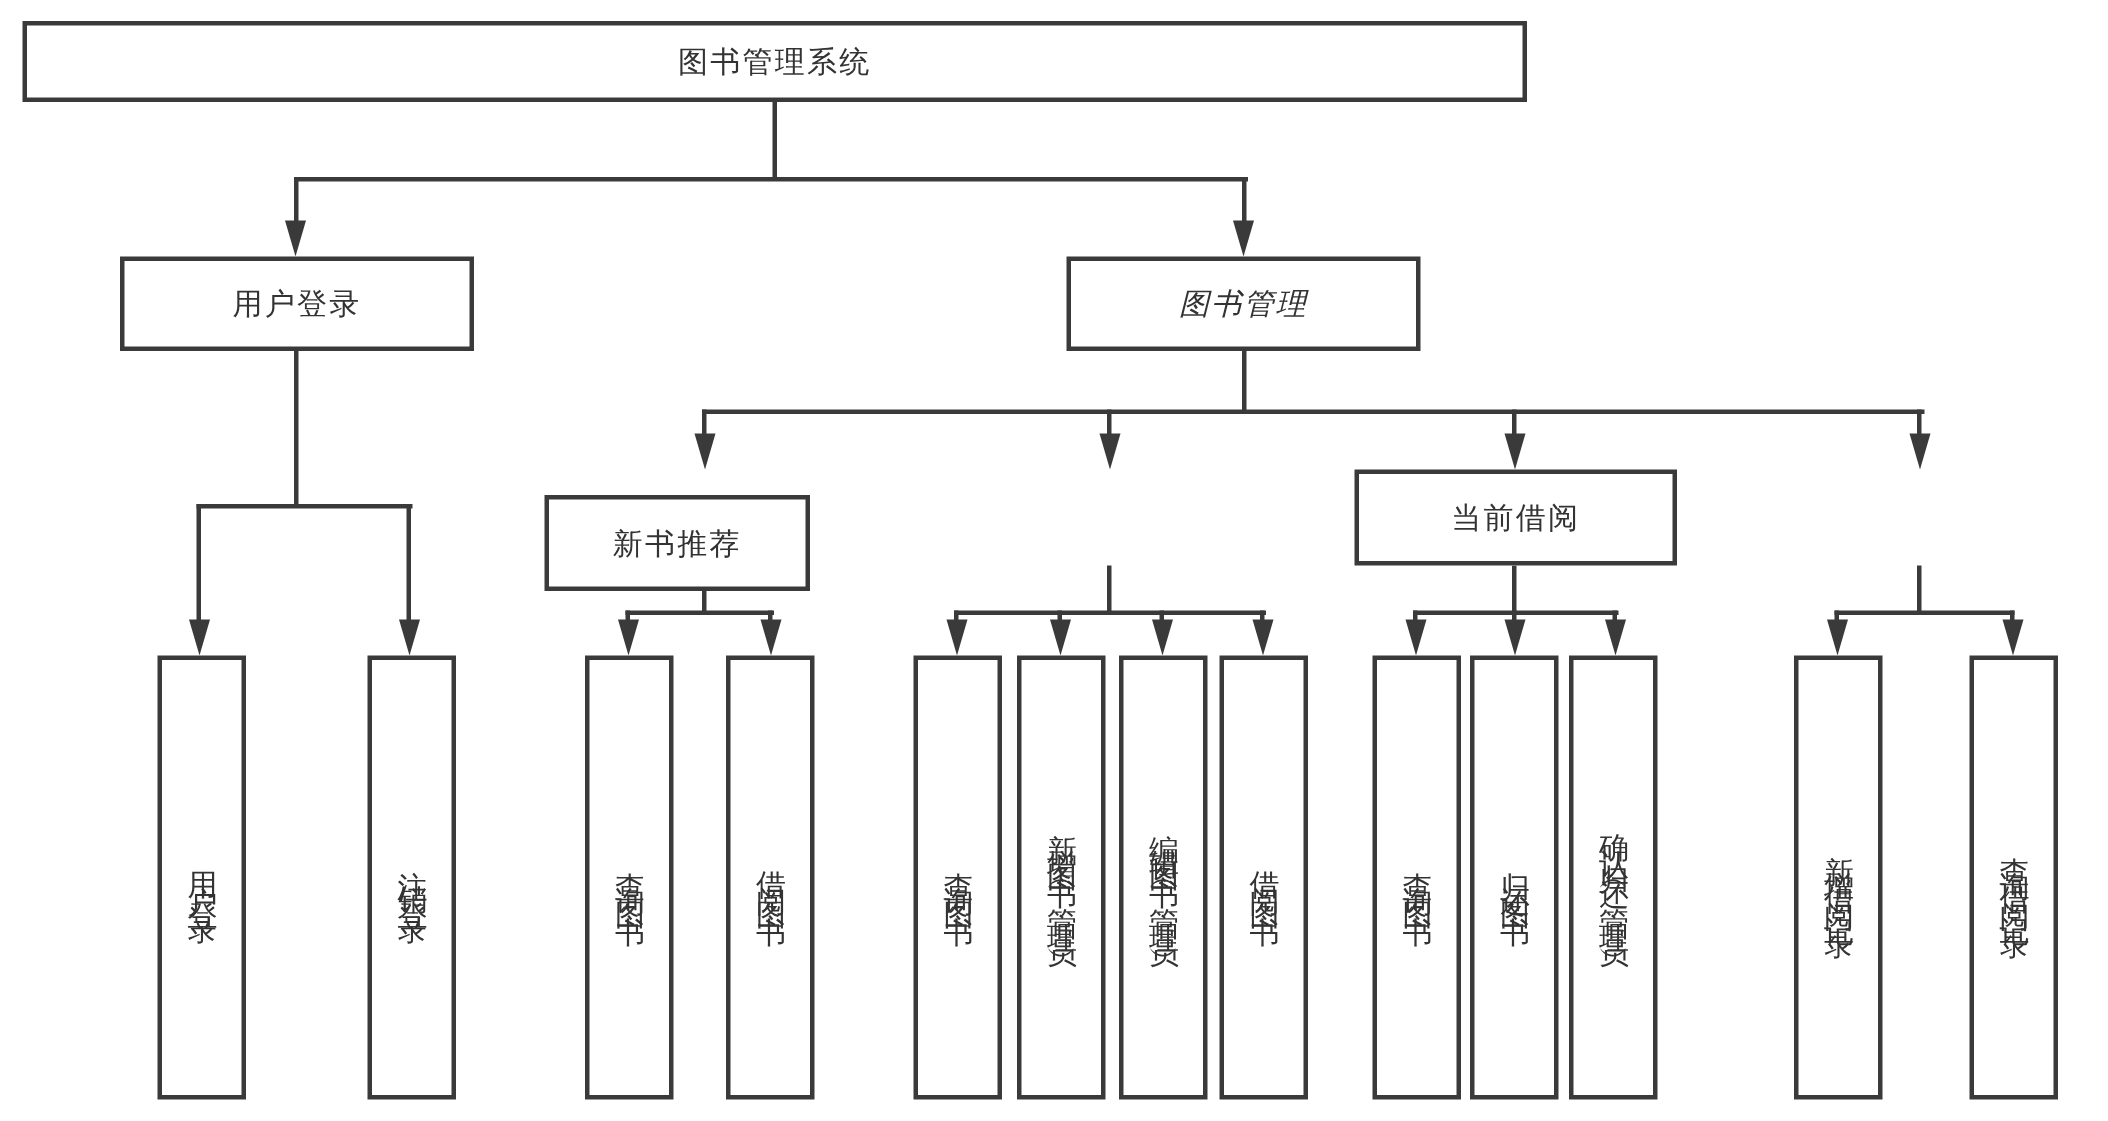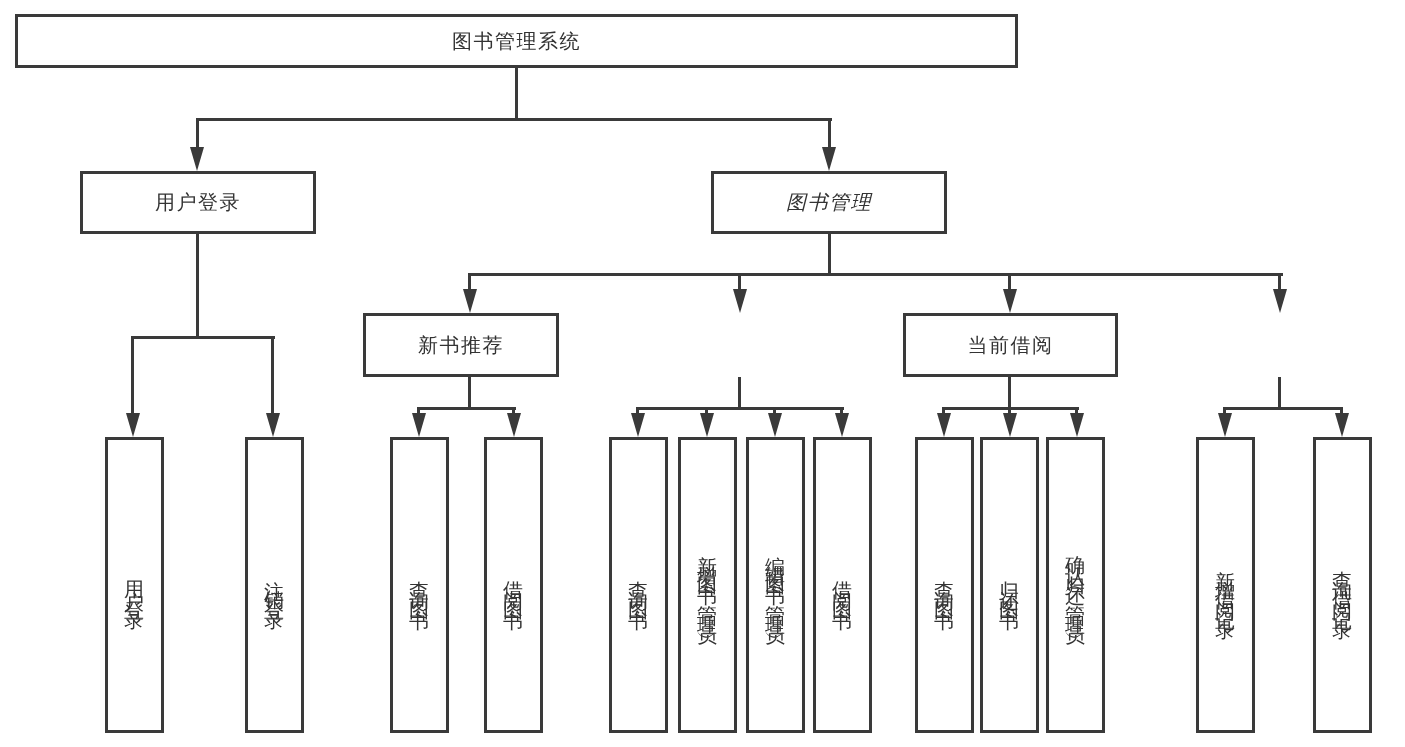--- a/index.html
+++ b/index.html
@@ -31,21 +31,21 @@
   .watermark{
     position:absolute;top:711px;right:11px;z-index:3;
     font-size:21px;font-weight:bold;letter-spacing:1px;white-space:nowrap;
     color:#cccccc;
     text-shadow:-1px -1px 0 #989898, 2px 2px 1px rgba(216,114,114,0.55);
   }
   
   #b-root   {left:15px;  top:14px;  width:1003px;height:54px;}
   #b-login  {left:80px;  top:171px; width:236px; height:63px;}
   #b-mgmt   {left:711px; top:171px; width:236px; height:63px;font-style:italic;}
-  #b-rec    {left:363px; top:313px; width:196px; height:64px;}
+  #b-rec    {left:363px; top:330px; width:177px; height:64px;}
   #b-borrow {left:633px; top:313px; width:214px; height:64px;}
   #b-current{left:903px; top:313px; width:215px; height:64px;}
   #b-record {left:1173px;top:313px; width:214px; height:64px;}
   #b-l1 {left:105px; top:437px;width:59px;height:296px;}
   #b-l2 {left:245px; top:437px;width:59px;height:296px;}
   #b-l3 {left:390px; top:437px;width:59px;height:296px;}
   #b-l4 {left:484px; top:437px;width:59px;height:296px;}
   #b-l5 {left:609px; top:437px;width:59px;height:296px;}
   #b-l6 {left:678px; top:437px;width:59px;height:296px;}
   #b-l7 {left:746px; top:437px;width:59px;height:296px;}

